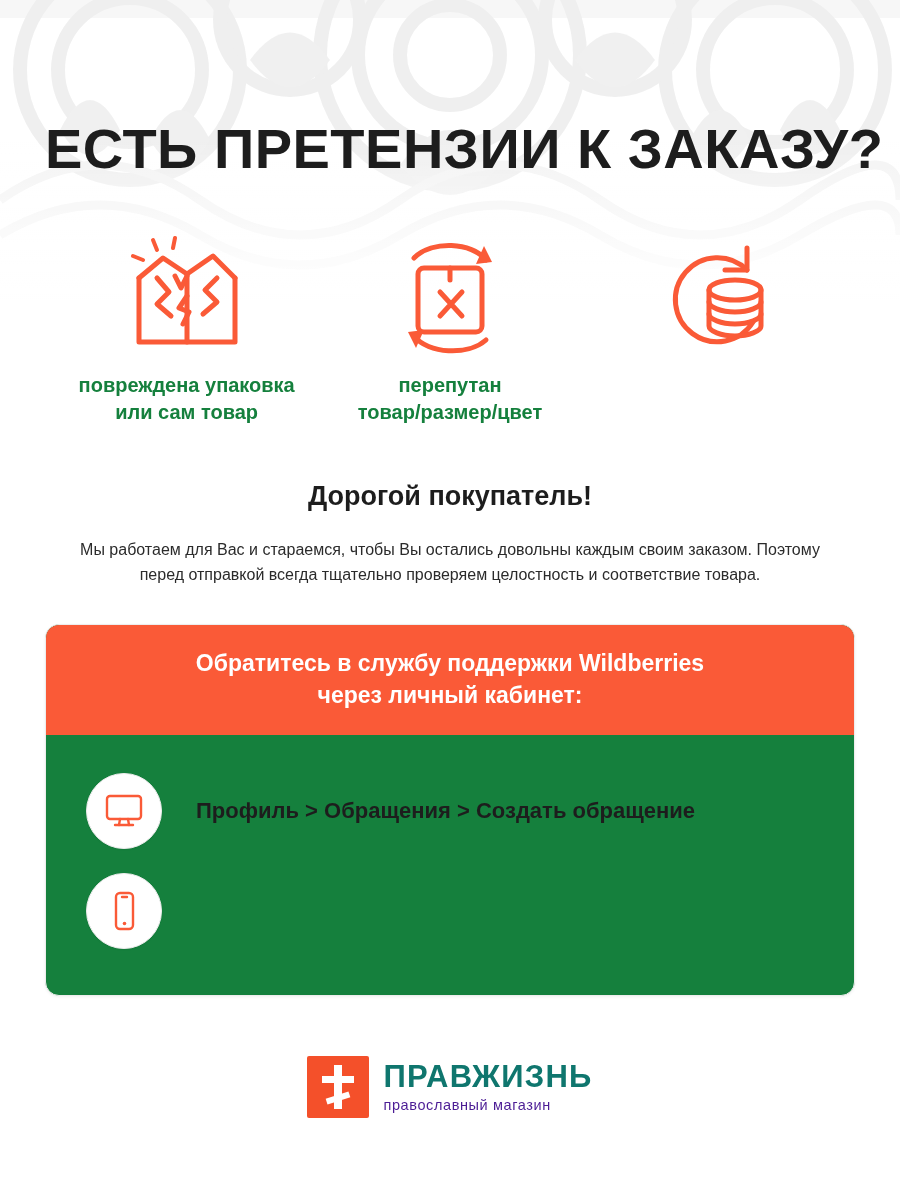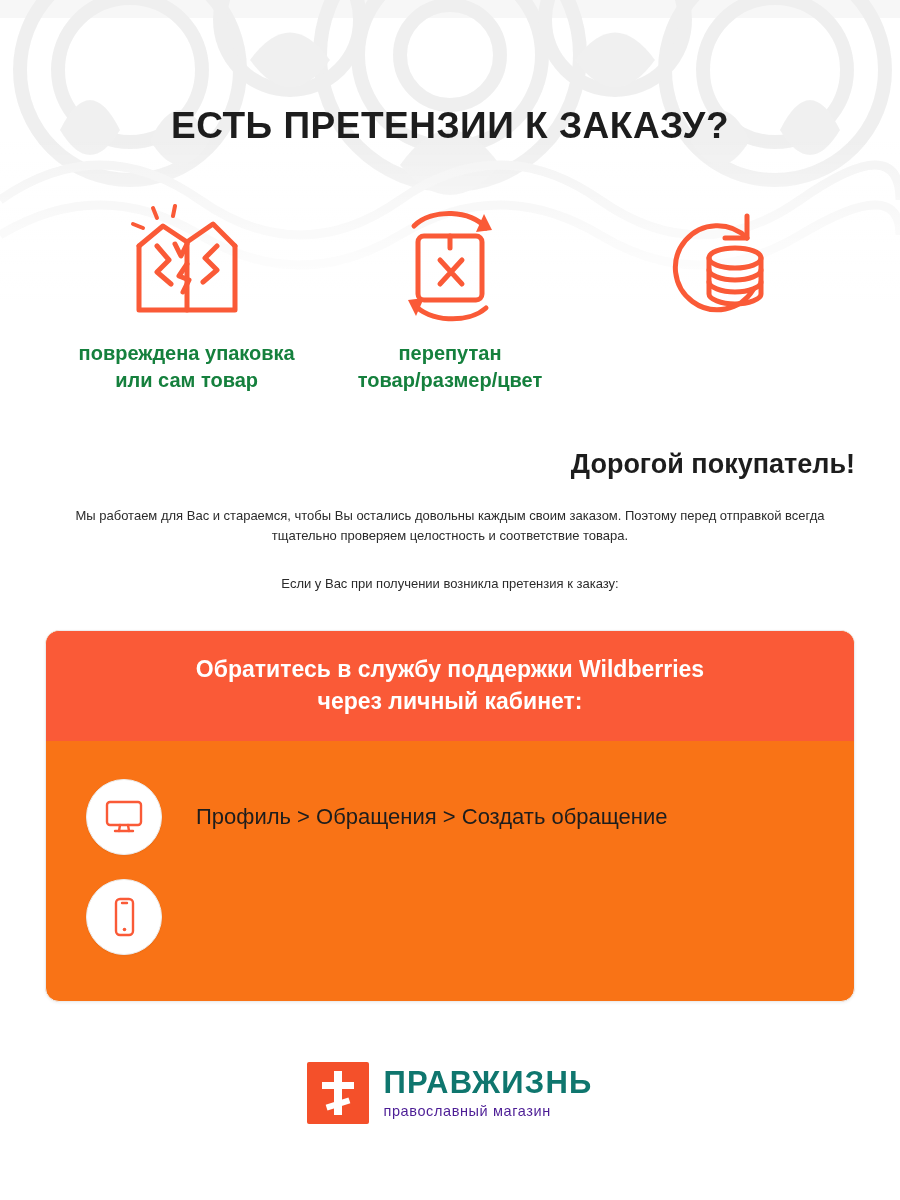--- a/index.html
+++ b/index.html
@@ -33,21 +33,21 @@
     z-index: 1;
     width: 900px;
     height: 1200px;
     box-sizing: border-box;
     padding: 0 45px;
   }
 
   
   .headline {
     text-align: center;
-    font-size: 37px;
+    font-size: 56px;
     font-weight: bold;
     letter-spacing: 0.5px;
     color: #1d1d1d;
     padding-top: 82px;
     line-height: 1.05;
     white-space: nowrap;
   }
 
   
   .reasons {
@@ -71,43 +71,43 @@
     margin-top: 16px;
     font-size: 20px;
     font-weight: bold;
     line-height: 1.35;
     color: #15803d;
     white-space: pre-line;
   }
 
   
   .greeting {
-    text-align: right;
+    text-align: center;
     font-size: 27px;
     font-weight: bold;
     margin-top: 55px;
     color: #1d1d1d;
   }
   .paragraph {
     text-align: center;
-    font-size: 13px;
+    font-size: 16px;
     line-height: 1.55;
     margin-top: 26px;
     color: #2b2b2b;
     padding: 0 18px;
   }
   .paragraph.second {
     margin-top: 28px;
   }
 
   
   .card {
     margin-top: 36px;
     border-radius: 14px;
-    background: #f97316;
+    background: #15803d;
     border: 1px solid #ededed;
     box-shadow: 0 1px 3px rgba(0,0,0,0.06);
     overflow: hidden;
   }
   .card-header {
     background: #fa5a37;
     color: #ffffff;
     text-align: center;
     font-size: 23px;
     font-weight: bold;
@@ -131,21 +131,21 @@
     border: 1px solid #ececec;
     background: #fff;
     display: flex;
     align-items: center;
     justify-content: center;
     box-shadow: 0 1px 2px rgba(0,0,0,0.05);
   }
   .path-text {
     margin-left: 34px;
     font-size: 22px;
-    font-weight: normal;
+    font-weight: bold;
     color: #1d1d1d;
     text-align: right;
   }
 
   
   .footer {
     margin-top: 60px;
     display: flex;
     align-items: center;
     justify-content: center;
@@ -300,21 +300,20 @@
           </g>
         </svg>
       </div>
     </div>
 
   </div>
 
   <div class="greeting">Дорогой покупатель!</div>
 
   <p class="paragraph">Мы работаем для Вас и стараемся, чтобы Вы остались довольны каждым своим заказом. Поэтому перед отправкой всегда тщательно проверяем целостность и соответствие товара.</p>
-  <p class="paragraph second">Если у Вас при получении возникла претензия к заказу:</p>
 
   <div class="card">
     <div class="card-header">Обратитесь в службу поддержки Wildberries
 через личный кабинет:</div>
     <div class="card-body">
 
       <div class="path-row">
         <div class="path-badge">
           <svg width="42" height="40" viewBox="0 0 42 40" xmlns="http://www.w3.org/2000/svg">
             <g fill="none" stroke="#fa5a37" stroke-width="2.4" stroke-linejoin="round" stroke-linecap="round">

